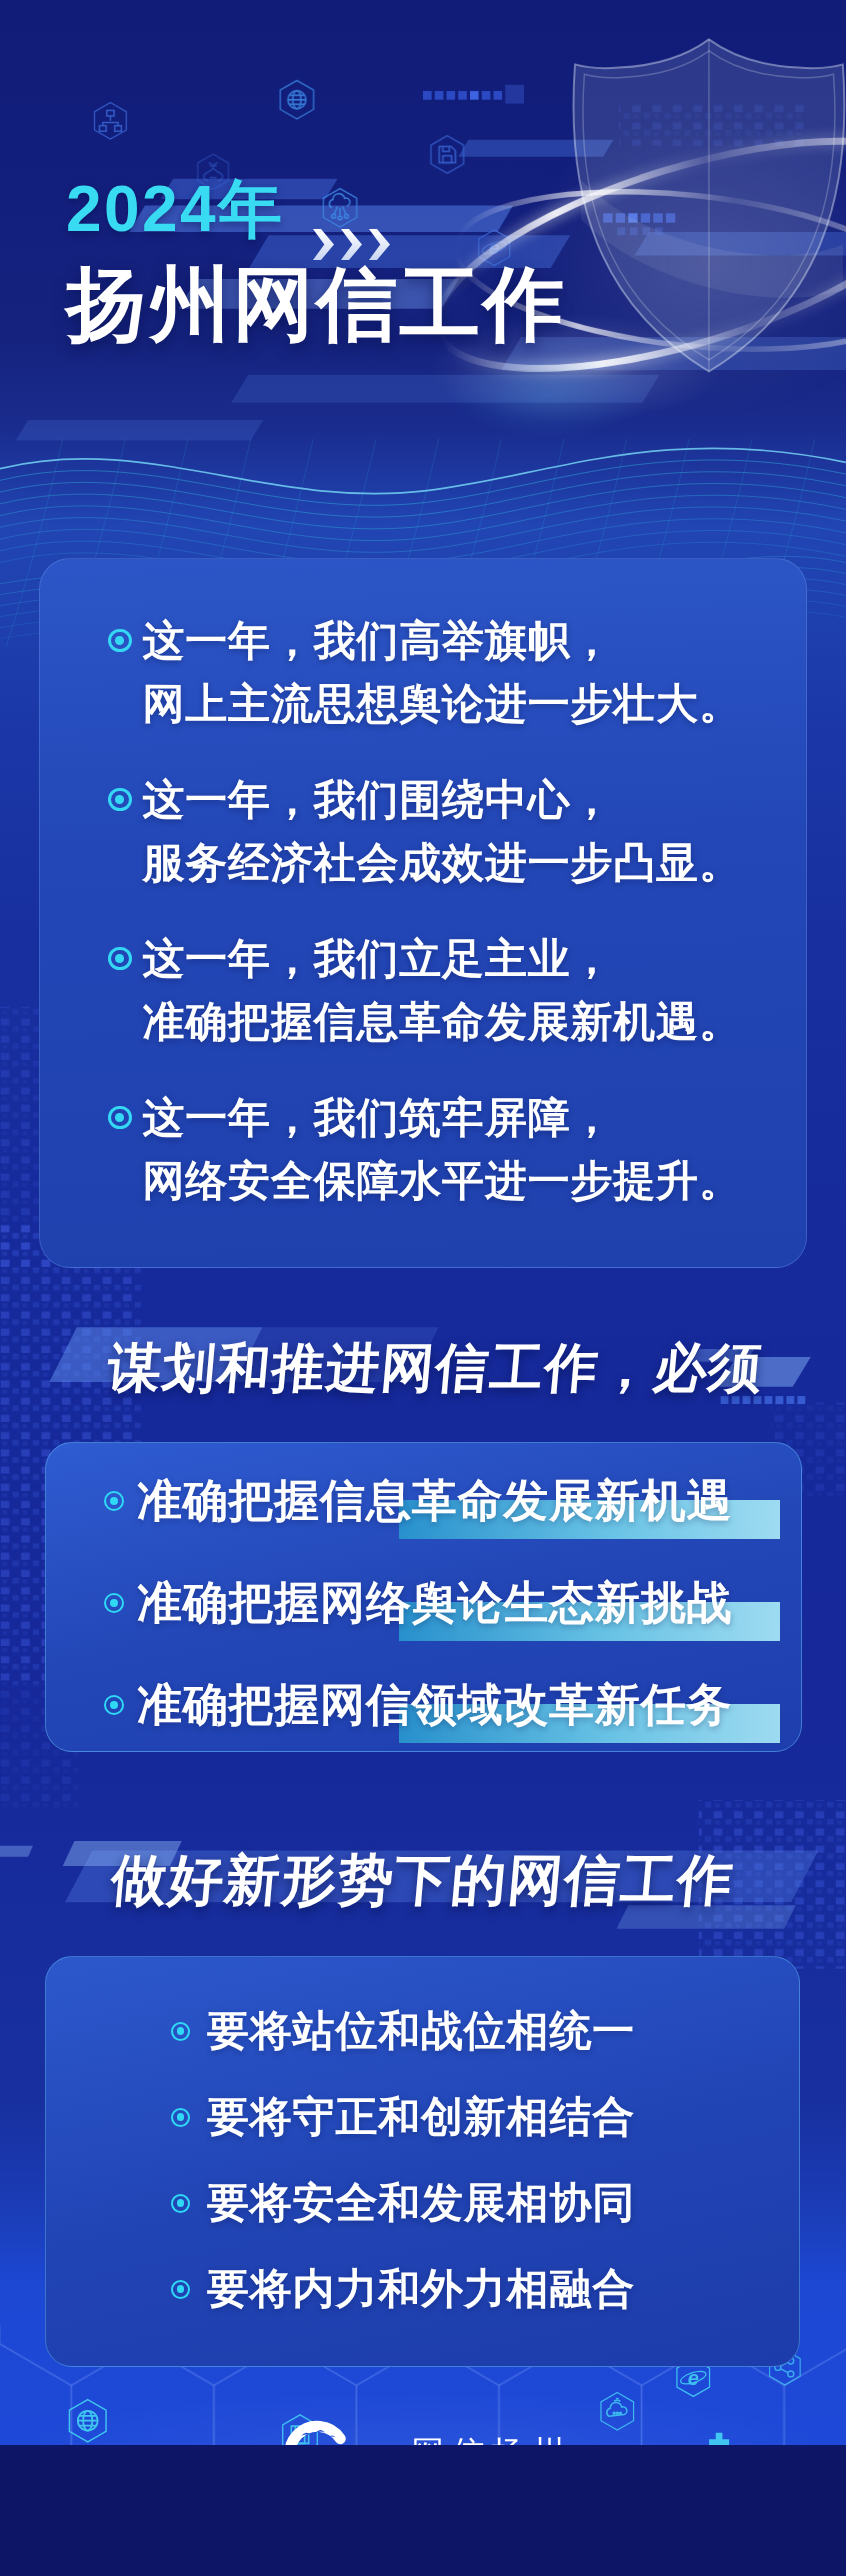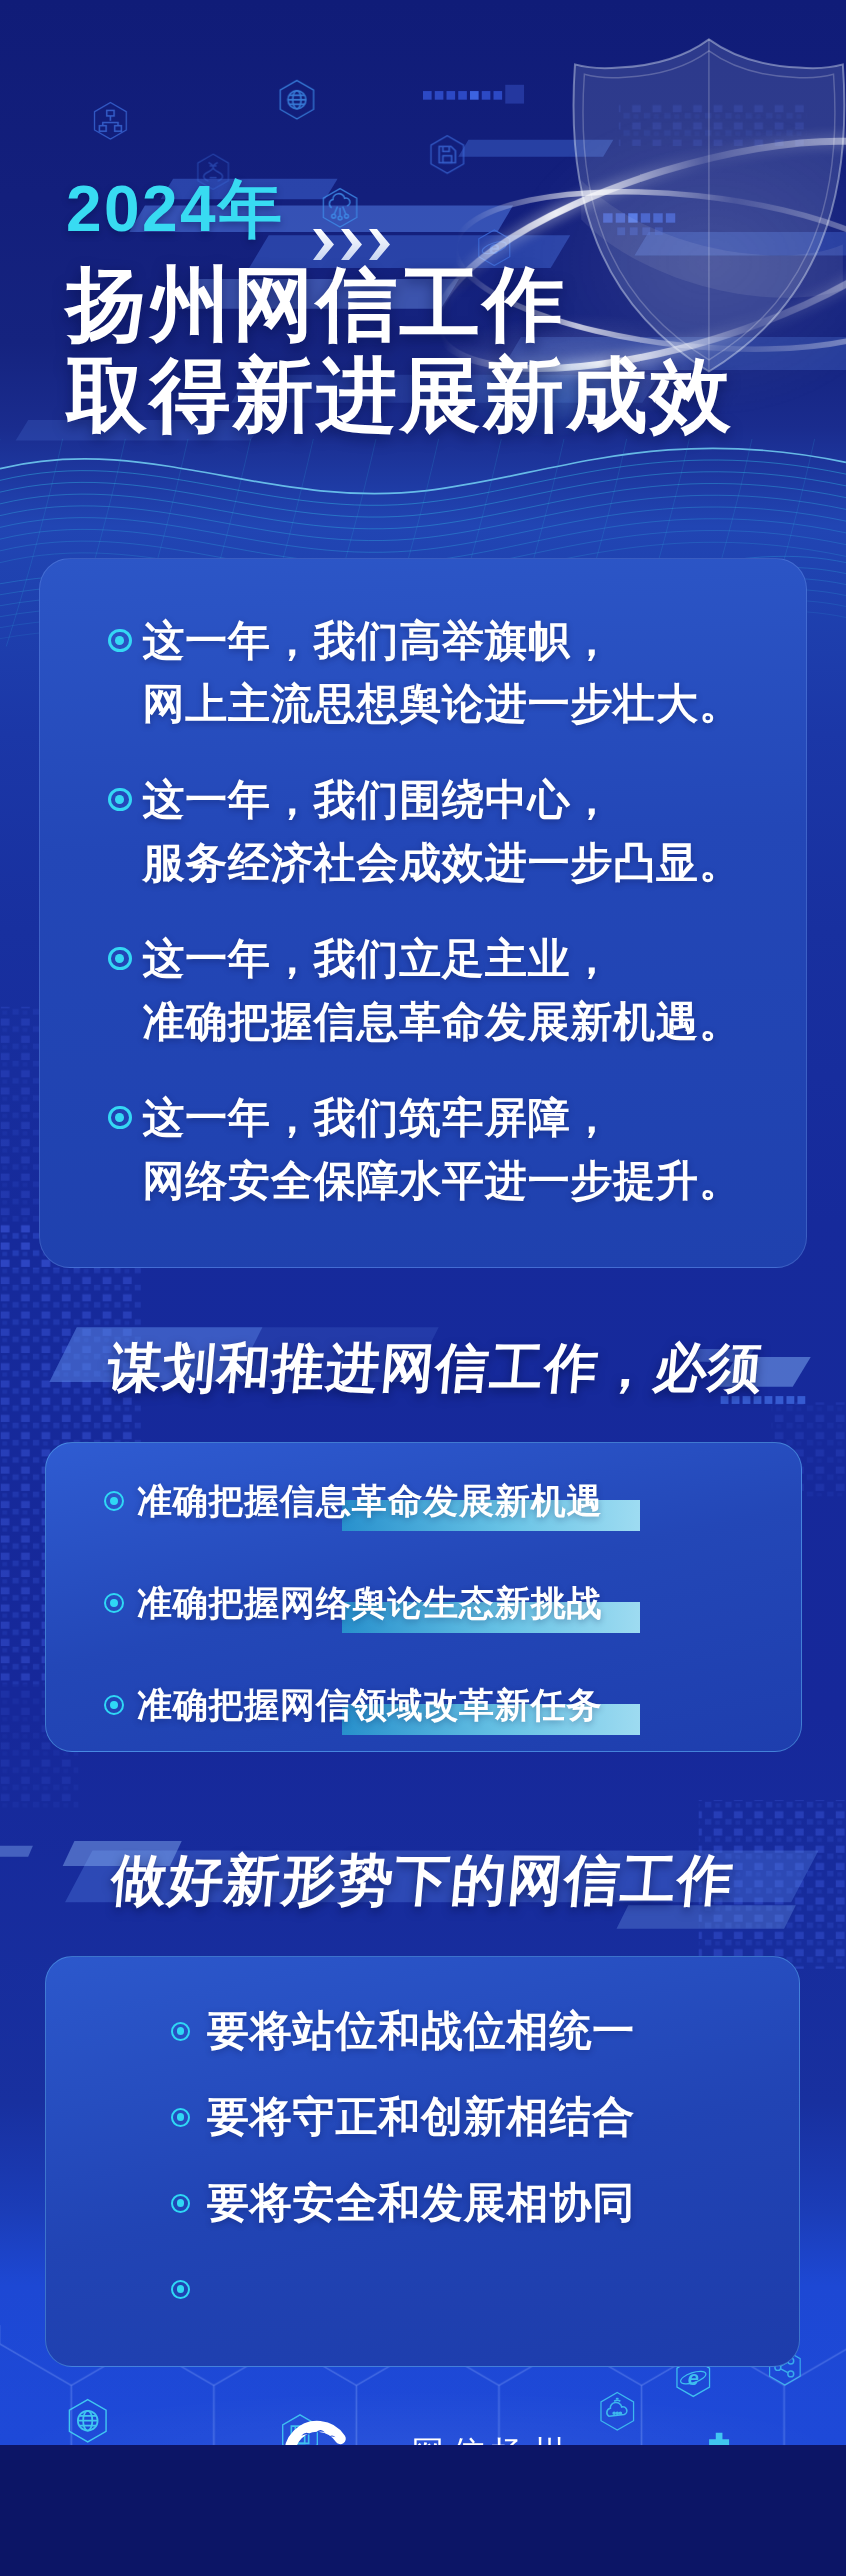--- a/index.html
+++ b/index.html
@@ -45,21 +45,21 @@
 
   
   .card1{position:absolute;left:45px;top:1442px;width:757px;height:310px;
          border-radius:27px;box-sizing:border-box;padding:36px 0 0 58px;
          background:linear-gradient(168deg,#2f5cd2 0%,#2347b7 48%,#1e3eae 100%);
          border:1.6px solid rgba(105,195,248,.45);}
   .crow{display:flex;align-items:center;height:44px;margin-bottom:58px;}
   .ring-s{flex:none;width:20.4px;height:20.4px;margin-right:12.5px;border-radius:50%;
           border:2.4px solid #2fd8f5;box-sizing:border-box;display:flex;align-items:center;justify-content:center;}
   .ring-s::after{content:"";width:7.8px;height:7.8px;border-radius:50%;background:#2fd8f5;}
-  .card1 .txt{position:relative;z-index:0;font-size:35px;font-weight:800;letter-spacing:0.8px;
+  .card1 .txt{position:relative;z-index:0;font-size:45px;font-weight:800;letter-spacing:0.8px;
               text-shadow:0 2.4px 6.3px rgba(5,15,70,.3);white-space:nowrap;}
   .card1 .txt::after{content:"";position:absolute;z-index:-1;left:44%;width:64%;top:48%;height:66%;
               background:linear-gradient(90deg,rgba(40,150,206,.92) 0%,rgba(110,205,233,.92) 55%,rgba(168,232,246,.92) 100%);}
 
   
   .card2{position:absolute;left:45px;top:1956px;width:755px;height:411px;
          border-radius:27px;box-sizing:border-box;padding:52px 15px 0 125px;
          background:linear-gradient(168deg,#2c58cc 0%,#2144b4 52%,#1d3cab 100%);
          border:1.6px solid rgba(105,195,248,.4);}
   .card2 .crow{margin-bottom:42px;}
@@ -332,21 +332,20 @@
     <div class="year">2024年</div>
 
     <div class="chevrons">
       <span class="chev"></span>
       <span class="chev"></span>
       <span class="chev"></span>
     </div>
 
     <div class="title">
       <div>扬州网信工作</div>
-      <div>取得新进展新成效</div>
     </div>
 
     <div class="panel1">
       <div class="ach">
         <span class="ring"></span>
         <div class="ach-text">
           <div>这一年，我们高举旗帜，</div>
           <div>网上主流思想舆论进一步壮大。</div>
         </div>
       </div>
@@ -400,20 +399,21 @@
       <div class="crow">
         <span class="ring-s"></span>
         <span class="txt">要将守正和创新相结合</span>
       </div>
       <div class="crow">
         <span class="ring-s"></span>
         <span class="txt">要将安全和发展相协同</span>
       </div>
       <div class="crow">
         <span class="ring-s"></span>
+        <span class="txt">要将内力和外力相融合</span>
       </div>
     </div>
 
     <div class="brand">
       <svg width="124" height="81" viewBox="-85 -80 260 170">
         <path d="M52,-26 A58,58 0 1 0 58,26" fill="none" stroke="#ffffff" stroke-width="23" stroke-linecap="round"></path>
         <path d="M-55,-2 H56" stroke="#ffffff" stroke-width="19" stroke-linecap="round"></path>
         <path d="M-30,-32 q11,-13 22,-1 q-11,-5 -22,1 z" fill="#1d48d6"></path>
         <path d="M0,-38 q10,-12 20,-1 q-10,-5 -20,1 z" fill="#1d48d6"></path>
         <path d="M26,-28 q8,-9 16,-1 q-8,-4 -16,1 z" fill="#1d48d6"></path>

